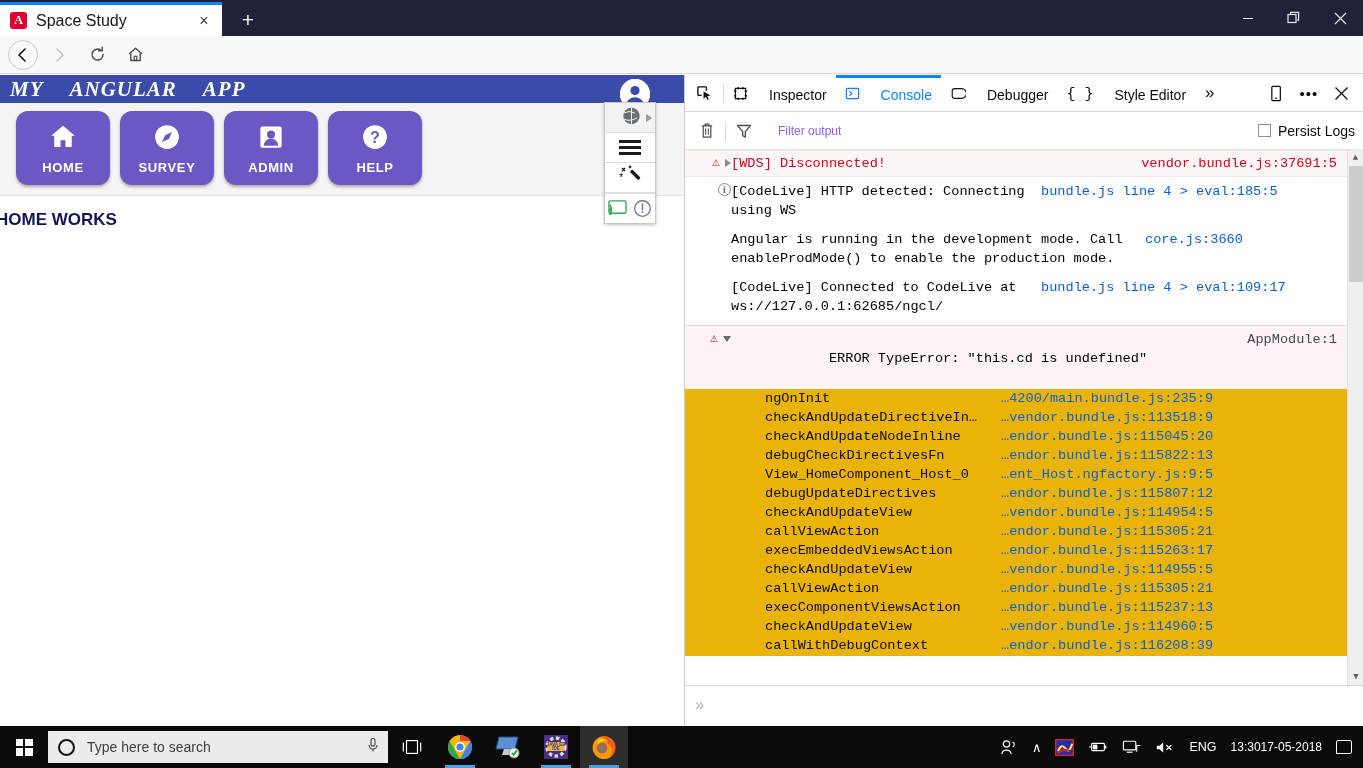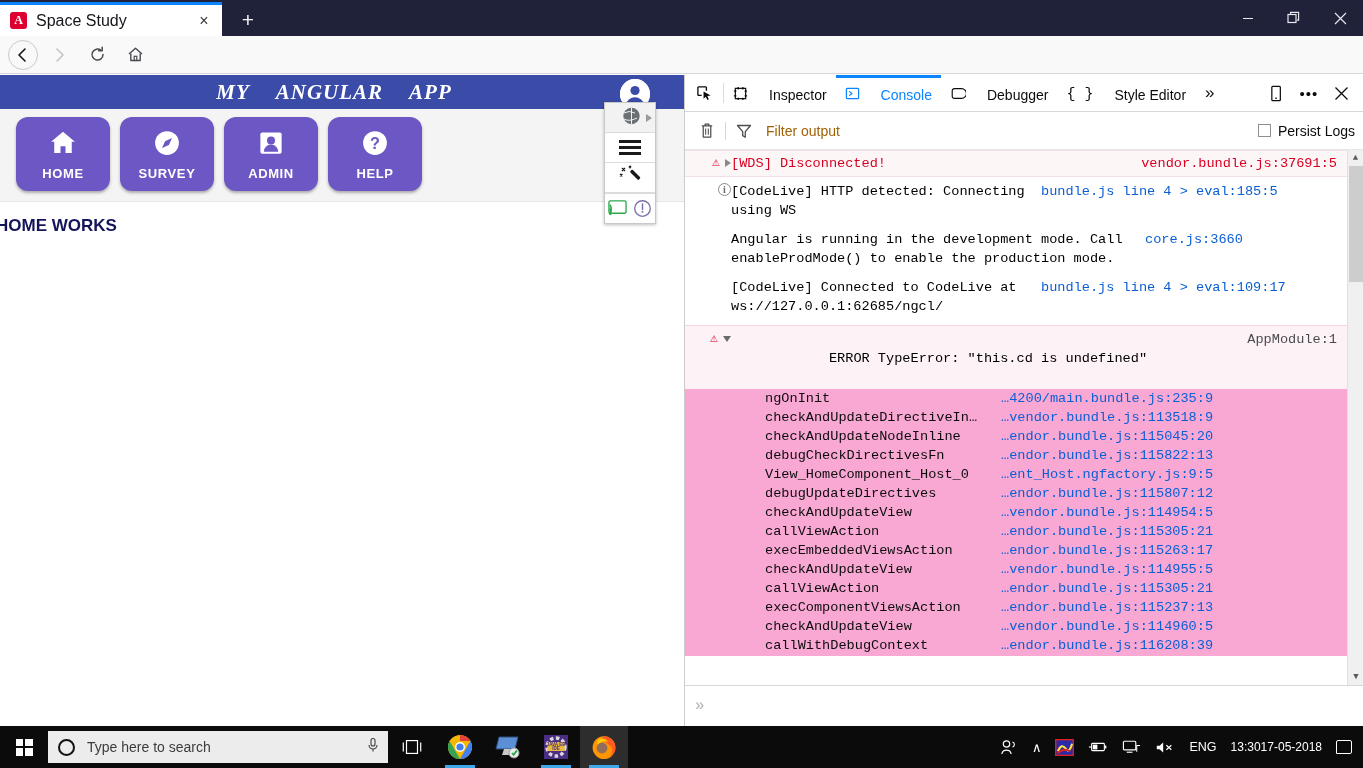--- a/index.html
+++ b/index.html
@@ -104,22 +104,22 @@
   .right-icons .sep {
     width: 1px; height: 20px; background: #d7d7db; margin: 0 6px;
   }
 
   
   .page {
     position: absolute; top: 75px; left: 0; width: 684px; height: 651px;
     background: #ffffff; overflow: hidden;
   }
   .ng-header {
-    height: 34px; background: #3b4ba8;
-    display: flex; align-items: center; position: relative; justify-content: center;
+    height: 28px; background: #3b4ba8;
+    display: flex; align-items: center; position: relative;
   }
   .ng-title {
     margin-left: 10px; color: #ffffff;
     font-family: "Liberation Serif", serif;
     font-style: italic; font-weight: bold; font-size: 21px;
     letter-spacing: 1px;
   }
   .ng-title span { margin-right: 26px; }
   .ng-account {
     position: absolute; right: 34px; top: 4px;
@@ -220,22 +220,22 @@
     display: flex; align-items: center; padding: 0 8px;
     flex: 0 0 38px; background: #ffffff;
   }
   .fb-icon {
     width: 28px; height: 28px;
     display: flex; align-items: center; justify-content: center;
     color: #4d4d4d;
   }
   .fb-sep { width: 1px; height: 18px; background: #d7d7db; margin: 0 4px; }
   .fb-input {
-    flex: 1; margin-left: 8px;
-    font-size: 14px; color: #a16207;
+    flex: 1; margin-left: 20px;
+    font-size: 12px; color: #8b5cf6;
     font-family: "Liberation Sans", sans-serif;
   }
   .fb-persist {
     display: flex; align-items: center; gap: 7px;
     font-size: 14px; color: #0c0c0d;
   }
   .fb-box {
     width: 13px; height: 13px; border: 1px solid #8f8f8f; background: #fff;
   }
 
@@ -245,21 +245,21 @@
     font-size: 13.6px;
   }
   .msgs { position: absolute; inset: 0 16px 0 0; overflow: hidden; }
   .msg {
     display: flex; padding: 3px 10px 3px 0;
     border-bottom: 1px solid transparent;
     position: relative;
   }
   .msg.warn { background: #fdf6f7; border-top: 1px solid #f5e1e5; border-bottom: 1px solid #f5e1e5; }
   .msg.err  { background: #fdf2f5; border-top: 1px solid #f2d8de; }
-  .msg.err-body { background: #f9a8d4; padding-top: 0; }
+  .msg.err-body { background: #eab308; padding-top: 0; }
   .msg-gutter {
     width: 46px; flex: 0 0 46px; display: flex;
     align-items: flex-start; justify-content: flex-end; gap: 5px;
     padding-top: 1px;
   }
   .ic-warn { color: #d70022; font-size: 13px; line-height: 15px; }
   .ic-info {
     width: 13px; height: 13px; border-radius: 50%;
     border: 1.2px solid #8a8a8a; color: #6a6a6a;
     font-size: 10px; line-height: 11px; text-align: center;

